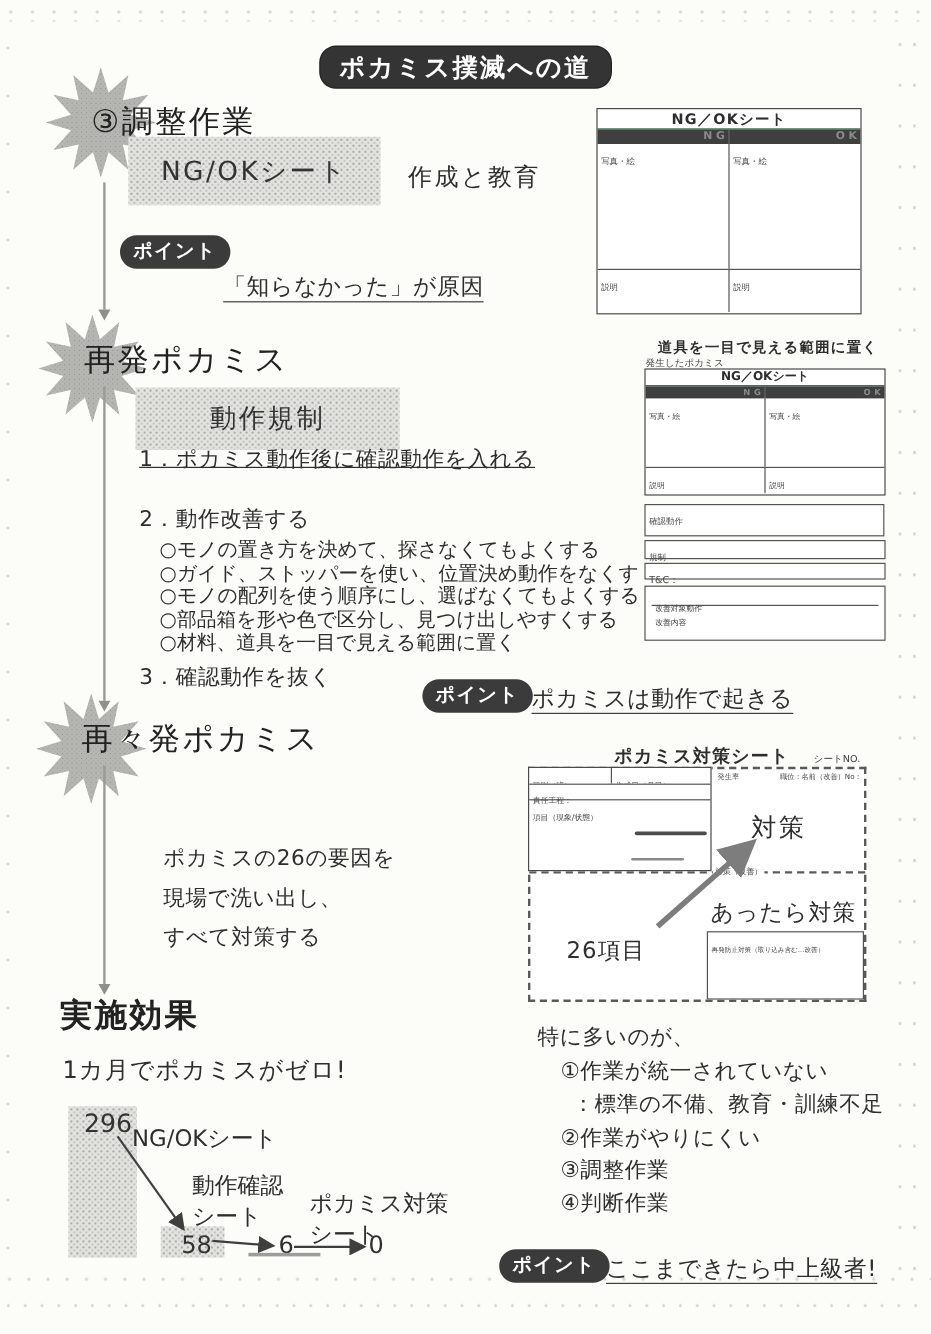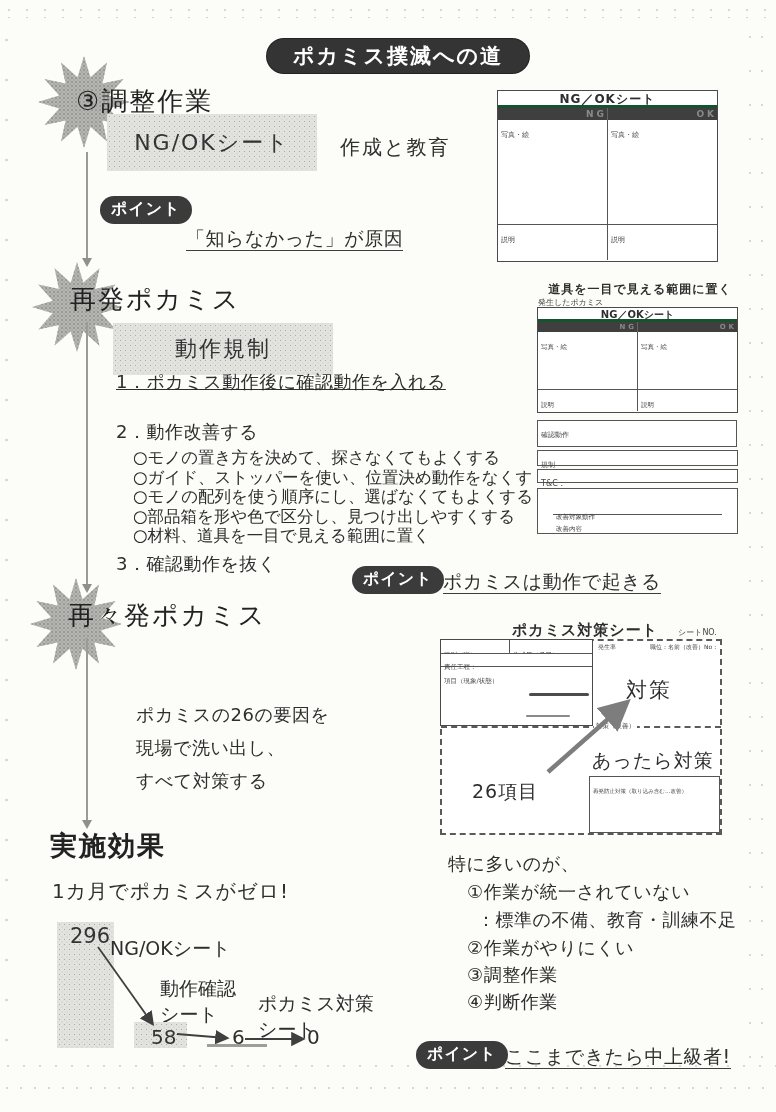--- a/index.html
+++ b/index.html
@@ -24,42 +24,42 @@
   .tool-box{display:flex;align-items:center;justify-content:center;font-size:22px;letter-spacing:2px;color:#333;}
   .pill{background:#3b3b3b;color:#fff;border-radius:15px;font-size:16px;font-weight:bold;
     padding:3px 11px 4px;letter-spacing:1px;display:inline-block;}
   .pt{font-size:19px;letter-spacing:.5px;}
   .ul{border-bottom:1.6px solid #3e3e3e;padding-bottom:1px;}
   .body-text{font-size:18px;letter-spacing:.5px;}
   .bullets div{font-size:16.5px;line-height:19.5px;letter-spacing:0;white-space:nowrap;}
   .varrow{width:2px;background:#9a9a97;}
   .varrow::after{content:"";position:absolute;left:-4.5px;bottom:-9px;border:5.5px solid transparent;border-top:9px solid #8f8f8c;border-bottom:none;}
   .form{background:#fff;border:1.6px solid #4a4a4a;}
-  .sheet-title{text-align:center;font-weight:bold;border-bottom:3px solid #14532d;}
+  .sheet-title{text-align:center;font-weight:bold;border-bottom:1px solid #14532d;}
   .band{display:flex;background:#3f3f3f;color:#8a8a8a;font-weight:bold;}
   .band span{flex:1;text-align:right;letter-spacing:3px;}
   .cols{display:flex;}
   .cols .cell{flex:1;padding:2px 3px;overflow:hidden;}
   .cols .cell + .cell{border-left:1px solid #555;}
   .tiny{font-size:7px;color:#444;letter-spacing:0;}
   .microbox{background:#fff;border:1px solid #555;padding:1px 3px;}
   .speck{pointer-events:none;background-image:radial-gradient(circle,#b9b9b2 1.1px,transparent 1.5px);opacity:.55;}
 </style>
 </head>
 <body>
 
 <div id="canvas">
 
   <div class="abs speck" style="left:0;top:6px;width:776px;height:12px;background-size:18px 8px;"></div>
   <div class="abs speck" style="left:0;top:1062px;width:776px;height:10px;background-size:16px 8px;"></div>
   <div class="abs speck" style="left:0;top:1084px;width:776px;height:10px;background-size:14px 8px;"></div>
   <div class="abs speck" style="left:2px;top:20px;width:12px;height:1040px;background-size:9px 40px;"></div>
   <div class="abs speck" style="left:744px;top:20px;width:26px;height:1040px;background-size:12px 34px;"></div>
 
-  <div class="abs banner" style="left:267px;top:39px;width:262px;height:34px;">
+  <div class="abs banner" style="left:267px;top:39px;width:242px;height:34px;border-radius:13px;">
     <span>ポカミス撲滅への道</span>
   </div>
 
   <div class="abs burst" style="left:38px;top:56px;width:92px;height:92px;"></div>
   <div class="abs heading" style="left:76px;top:84px;">③調整作業</div>
 
   <div class="abs varrow" style="left:86px;top:152px;height:106px;"></div>
 
   <div class="abs halftone tool-box" style="left:107px;top:114px;width:210px;height:57px;">
     <span>NG/OKシート</span>
@@ -137,21 +137,21 @@
 
   <div class="abs microbox" style="left:537px;top:420px;width:200px;height:27px;">
     <span class="tiny">確認動作</span>
   </div>
   <div class="abs microbox" style="left:537px;top:450px;width:201px;height:16px;">
     <span class="tiny">規制</span>
   </div>
   <div class="abs microbox" style="left:537px;top:469px;width:201px;height:14px;">
     <span class="tiny" style="font-size:8px;">T&amp;C：</span>
   </div>
-  <div class="abs microbox" style="left:537px;top:488px;width:201px;height:46px;padding:15px;">
+  <div class="abs microbox" style="left:537px;top:488px;width:201px;height:46px;padding:5px;">
     <div style="border-bottom:1px solid #555;padding:0 3px;height:11px;"><span class="tiny" style="font-size:6.5px;">改善対象動作</span></div>
     <div style="padding:1px 3px;"><span class="tiny" style="font-size:6.5px;">改善内容</span></div>
   </div>
 
   <div class="abs burst" style="left:30px;top:578px;width:92px;height:92px;"></div>
   <div class="abs heading" style="left:68px;top:598px;">再々発ポカミス</div>
 
   <div class="abs varrow" style="left:86px;top:638px;height:182px;"></div>
 
 

